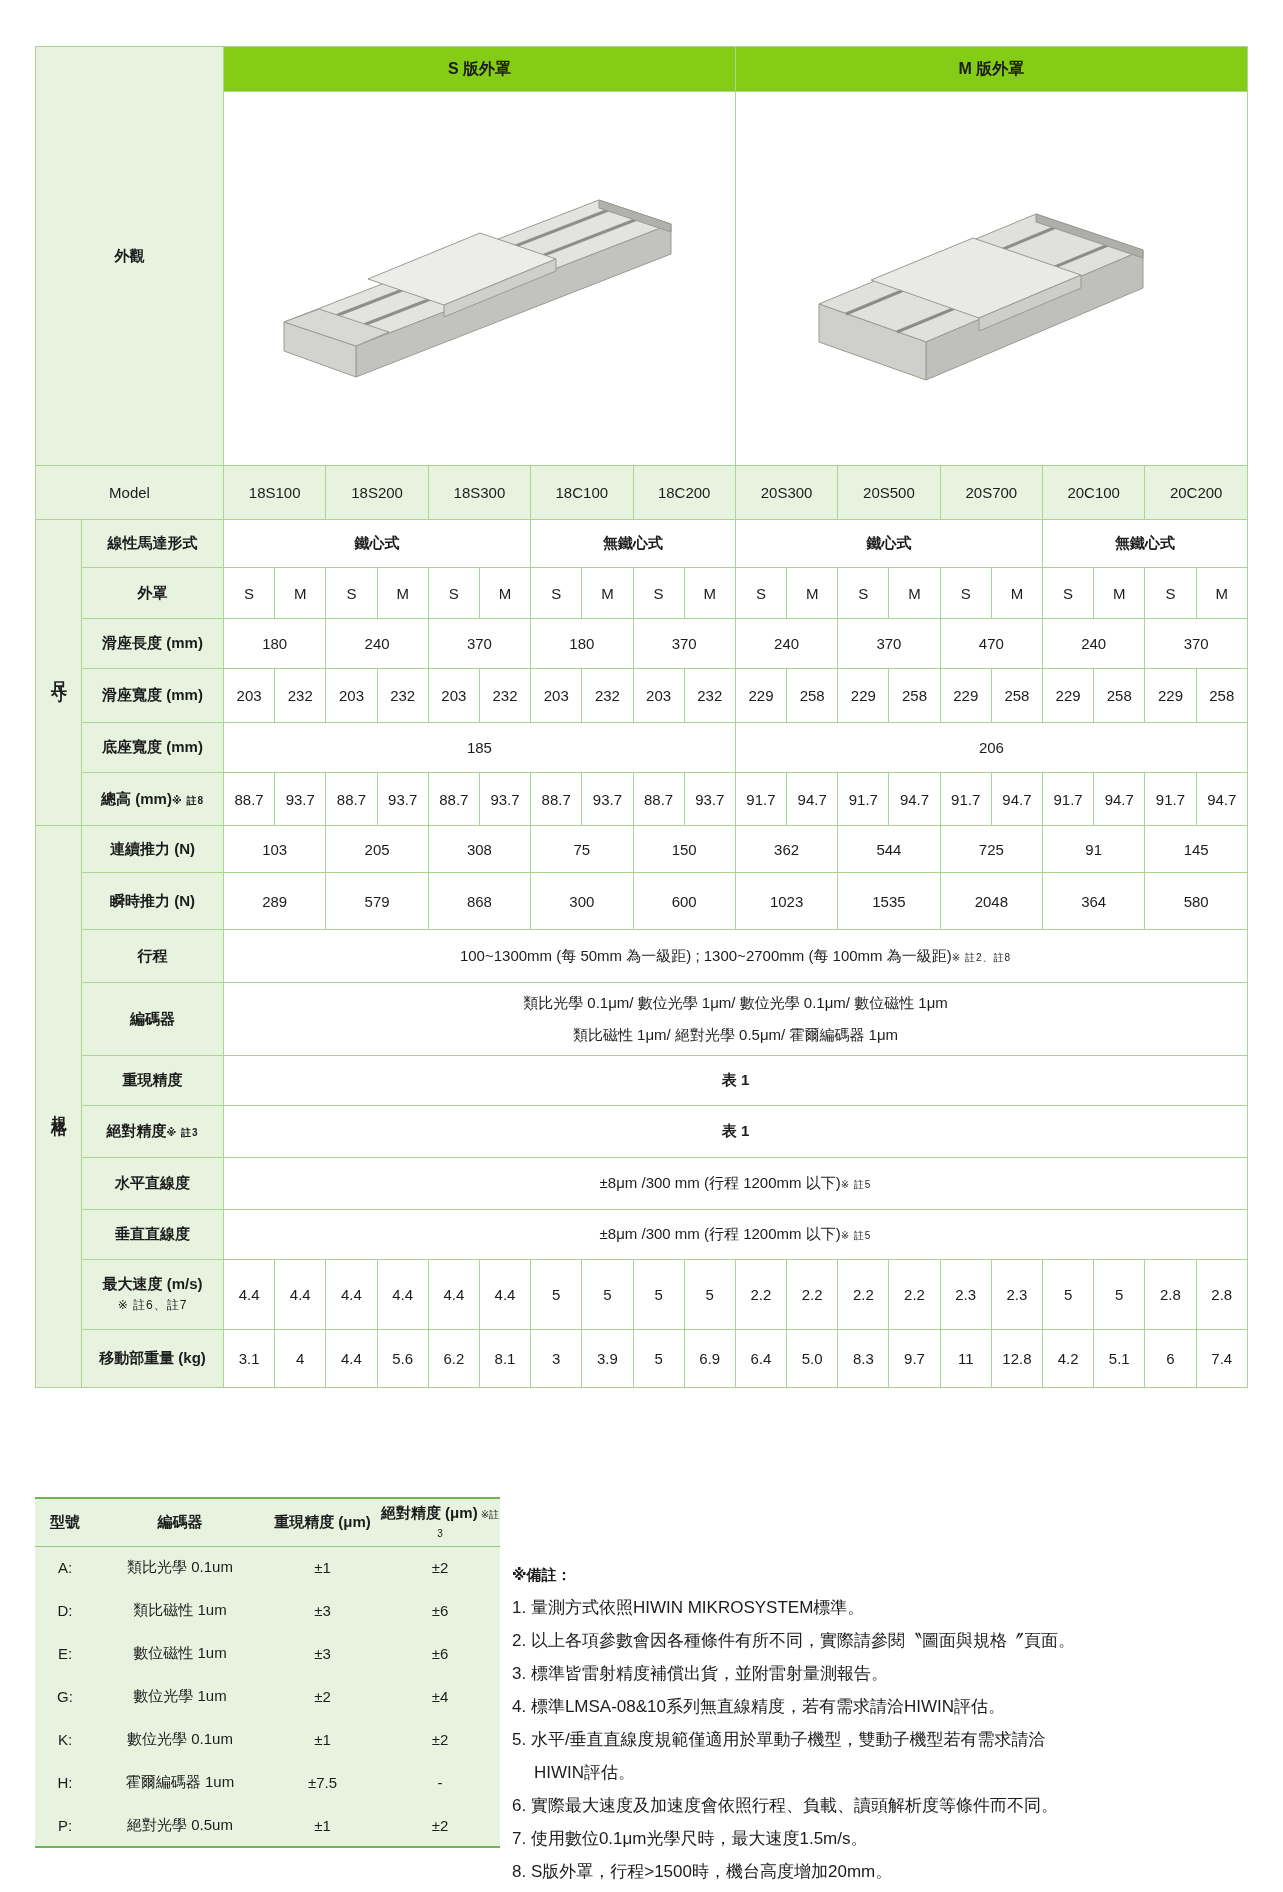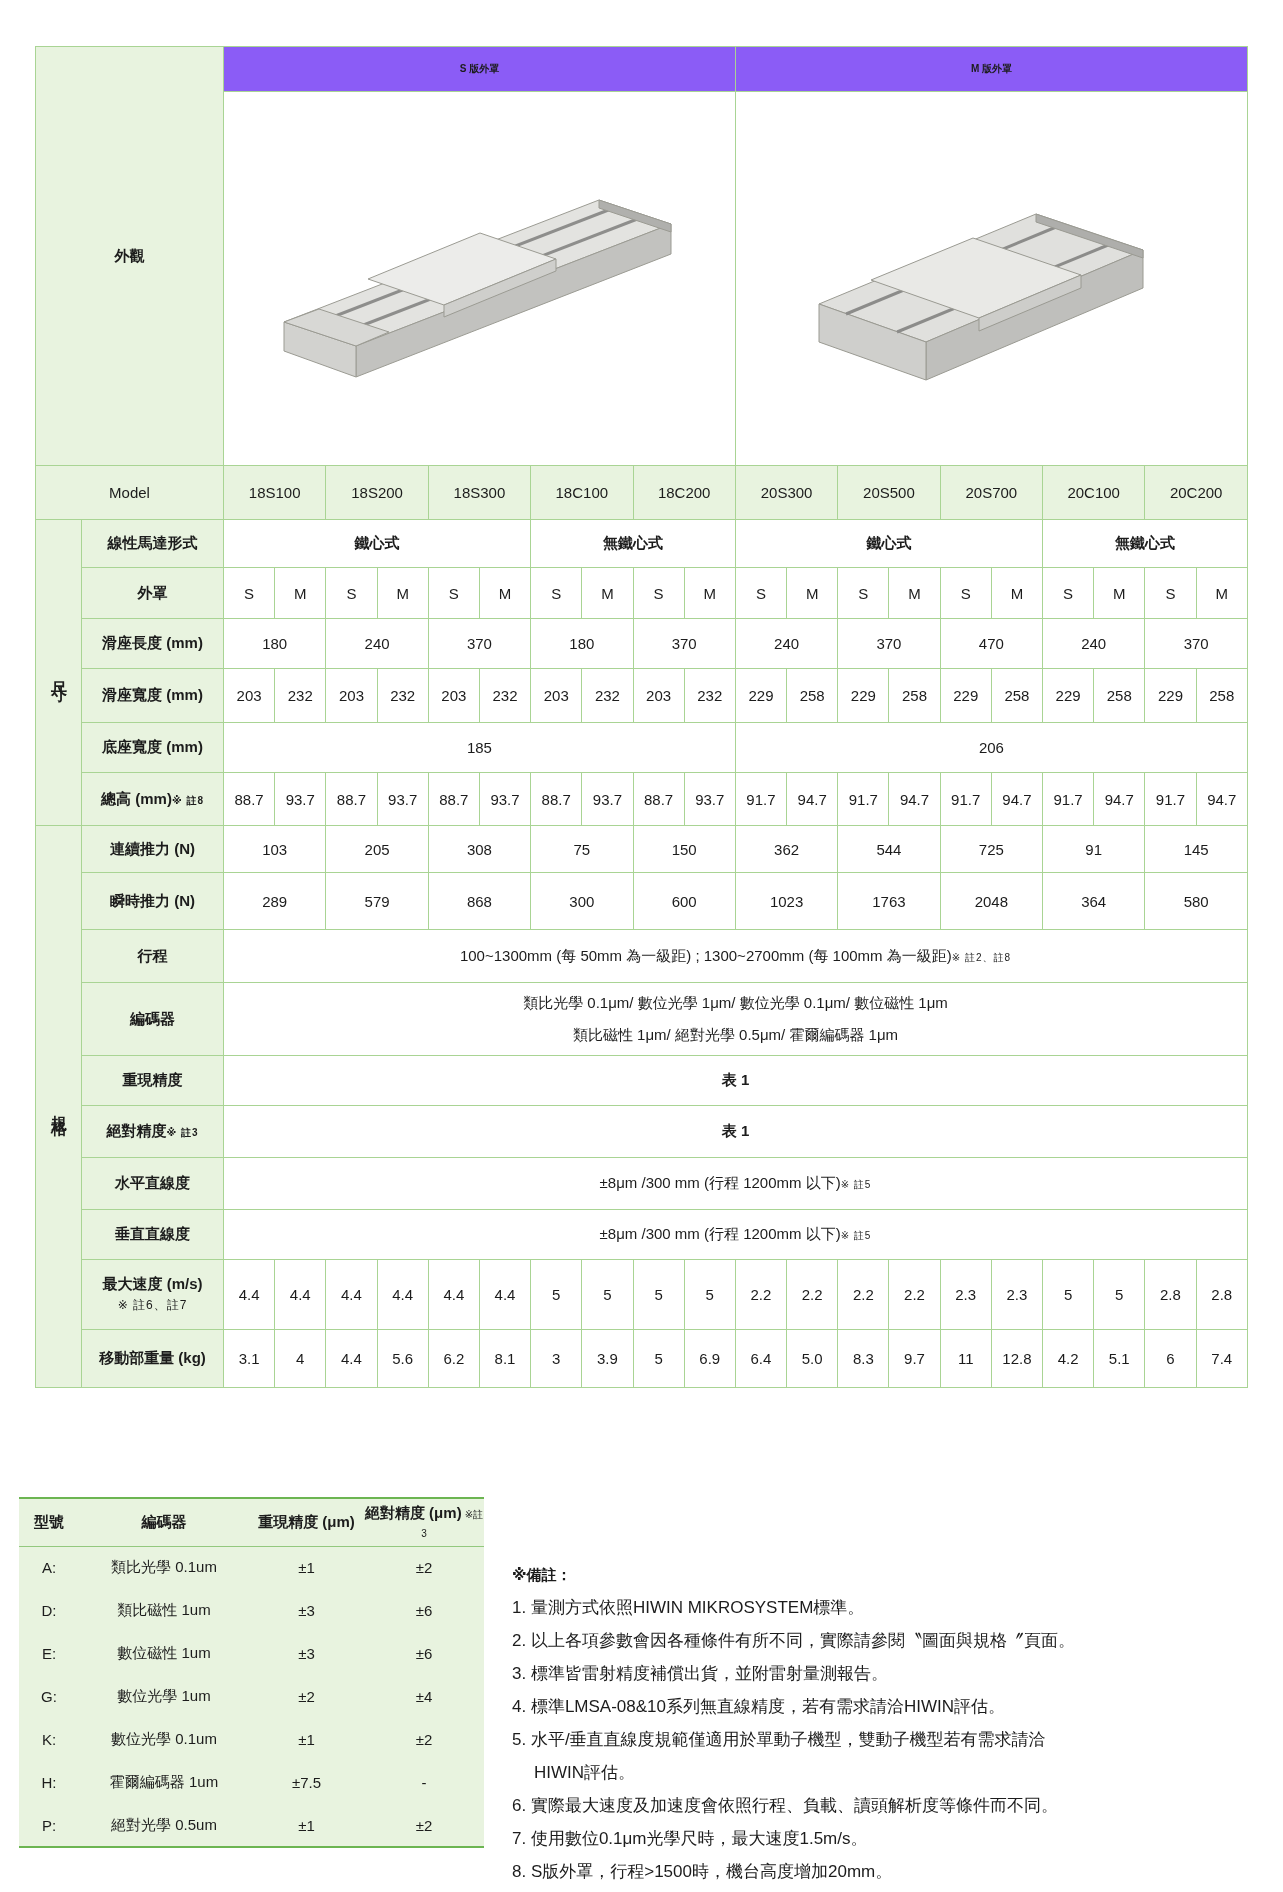--- a/index.html
+++ b/index.html
@@ -12,37 +12,37 @@
   .page { position:absolute; inset:0; }
 
   
   .main-wrap { position:absolute; left:35px; top:46px; }
   table.main { border-collapse:collapse; table-layout:fixed; width:1213px; }
   table.main td, table.main th {
     border:1px solid #a9d494;
     text-align:center; vertical-align:middle;
     font-size:15px; padding:0 1px; overflow:hidden;
   }
-  table.main th { font-weight:bold; font-size:10px; background:#8b5cf6; }
+  table.main th { font-weight:bold; font-size:16px; background:#84cc16; }
   .green { background:#e8f3df;margin-left:21px; }
   .lbl  { background:#e8f3df; font-weight:bold; }
   .lbl-reg { background:#e8f3df; font-weight:normal; }
   .grp  { background:#e8f3df; }
   .vtext { writing-mode:vertical-rl; letter-spacing:5px; font-weight:bold; font-size:16px; }
   .bold { font-weight:bold; }
   .note { font-size:10px; letter-spacing:1px; }
   .note-line { font-size:12px; font-weight:normal; margin-top:3px; letter-spacing:1px; }
   .imgcell { background:#ffffff; }
   .r-model td { border-top:2px solid #74ba5b; border-bottom:2px solid #74ba5b; }
   .sect-top td { border-top:2px solid #74ba5b; }
   .r-weight td { border-bottom:2px solid #74ba5b; }
   .enc-line { line-height:32px; }
 
   
-  .bottom-table-wrap { position:absolute; left:19px; top:1497px; width:465px; }
+  .bottom-table-wrap { position:absolute; left:35px; top:1497px; width:465px; }
   table.enc {
     border-collapse:collapse; table-layout:fixed; width:465px;
     background:#e8f3df;
     border-top:2px solid #6cb551; border-bottom:2px solid #6cb551;
   }
   table.enc th, table.enc td {
     font-size:15px; text-align:center; vertical-align:middle; padding:0;
   }
   table.enc thead tr { height:48px; border-bottom:1px solid #93c87e; }
   table.enc tbody tr { height:43px; }
@@ -245,21 +245,21 @@
       </tr>
 
       <tr style="height:57px">
         <td class="lbl">瞬時推力 (N)</td>
         <td colspan="2">289</td>
             <td colspan="2">579</td>
             <td colspan="2">868</td>
             <td colspan="2">300</td>
             <td colspan="2">600</td>
             <td colspan="2">1023</td>
-            <td colspan="2">1763</td>
+            <td colspan="2">1535</td>
             <td colspan="2">2048</td>
             <td colspan="2">364</td>
             <td colspan="2">580</td>
       </tr>
 
       <tr style="height:53px">
         <td class="lbl">行程</td>
         <td colspan="20">
           <span>100~1300mm (每 50mm 為一級距) ; 1300~2700mm (每 100mm 為一級距)</span><span class="note">※ 註2、註8</span>
         </td>

